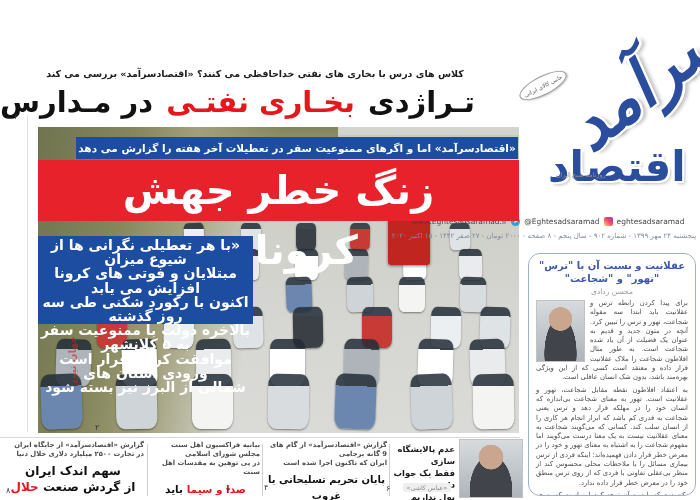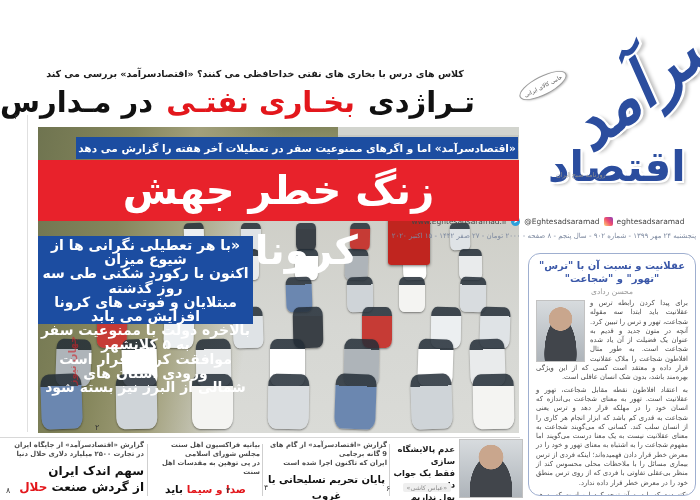--- a/index.html
+++ b/index.html
@@ -51,21 +51,21 @@
     font-size:14px;font-weight:bold;text-align:center;line-height:14.2px;padding-top:2px;z-index:3;}
   
   .vline{width:1px;background:#cfcfcf;z-index:2;}
   .hline{height:1px;background:#d8d8d8;z-index:2;}
   .lmargin-line{left:27px;top:115px;width:1px;height:317px;background:#e0e0e0;}
   
   .bbox{top:441px;z-index:3;text-align:center;}
   .bbox .kick{font-size:6.8px;font-weight:600;color:#4c4c4c;line-height:9px;text-align:right;}
   .bbox .head{font-weight:bold;color:#101010;margin-top:4px;line-height:16px;}
   .red{color:#e3171c;margin-top:16px;}
-  #box-halal{left:2px;width:142px;}   #box-halal .head{font-size:12px;text-align:right;}
+  #box-halal{left:2px;width:142px;}   #box-halal .head{font-size:12px;}
   #box-seda{left:151px;width:109px;}  #box-seda .head{font-size:10.5px;letter-spacing:-.3px;}
   #box-barjam{left:266px;width:121px;}#box-barjam .head{font-size:10px;letter-spacing:-.4px;}
   #box-refinery{left:393px;top:439px;width:130px;z-index:3;}
   #refinery-text{position:absolute;right:68px;left:0;top:4px;text-align:right;direction:rtl;
     font-size:8.5px;font-weight:bold;color:#1a1a1a;line-height:12px;}
   #refinery-attr{position:absolute;right:72px;top:44px;font-size:6.3px;color:#888;background:#efefef;
     padding:1px 4px;border-radius:2px;}
   .portrait{background:
       radial-gradient(circle at 50% 30%,#c9a68d 0 24%,rgba(0,0,0,0) 25%),
       radial-gradient(ellipse at 50% 88%,#41454b 0 48%,rgba(0,0,0,0) 49%),
@@ -155,22 +155,22 @@
         <div class="car" style="left: 435px; top: 247px; width: 41px; height: 55px; background: linear-gradient(rgba(35, 45, 55, 0.85) 0px, rgba(35, 45, 55, 0.85) 22%, rgb(244, 244, 242) 22%, rgb(244, 244, 242) 100%); transform: rotate(-1deg);"></div>
       </div>
     <div id="truck"></div>
     <div id="watermark">جهان نیوز</div>
   </div>
 
   <div class="abs rtl" id="lead-strip">«اقتصادسرآمد» اما و اگرهای ممنوعیت سفر در تعطیلات آخر هفته را گزارش می دهد</div>
   <div class="abs rtl" id="lead-band">زنگ خطر جهش کرونایی</div>
   <div class="abs rtl" id="lead-summary">
     <div>«با هر تعطیلی نگرانی ها از شیوع میزان</div>
+    <div>مبتلایان و فوتی های کرونا افزایش می یابد</div>
     <div>اکنون با رکورد شکنی طی سه روز گذشته</div>
-    <div>مبتلایان و فوتی های کرونا افزایش می یابد</div>
     <div>بالاخره دولت با ممنوعیت سفر به ۵ کلانشهر</div>
     <div>موافقت کرد و قرار است ورودی استان های</div>
     <div>شمالی از البرز نیز بسته شود</div>
   </div>
   <div class="abs pgref" style="left:95px;top:423px;">۲</div>
 
   <div class="abs hline" style="left:0;top:437px;width:520px;"></div>
   <div class="abs vline" style="left:147px;top:444px;height:52px;"></div>
   <div class="abs vline" style="left:262px;top:444px;height:52px;"></div>
   <div class="abs vline" style="left:389px;top:444px;height:52px;"></div>

